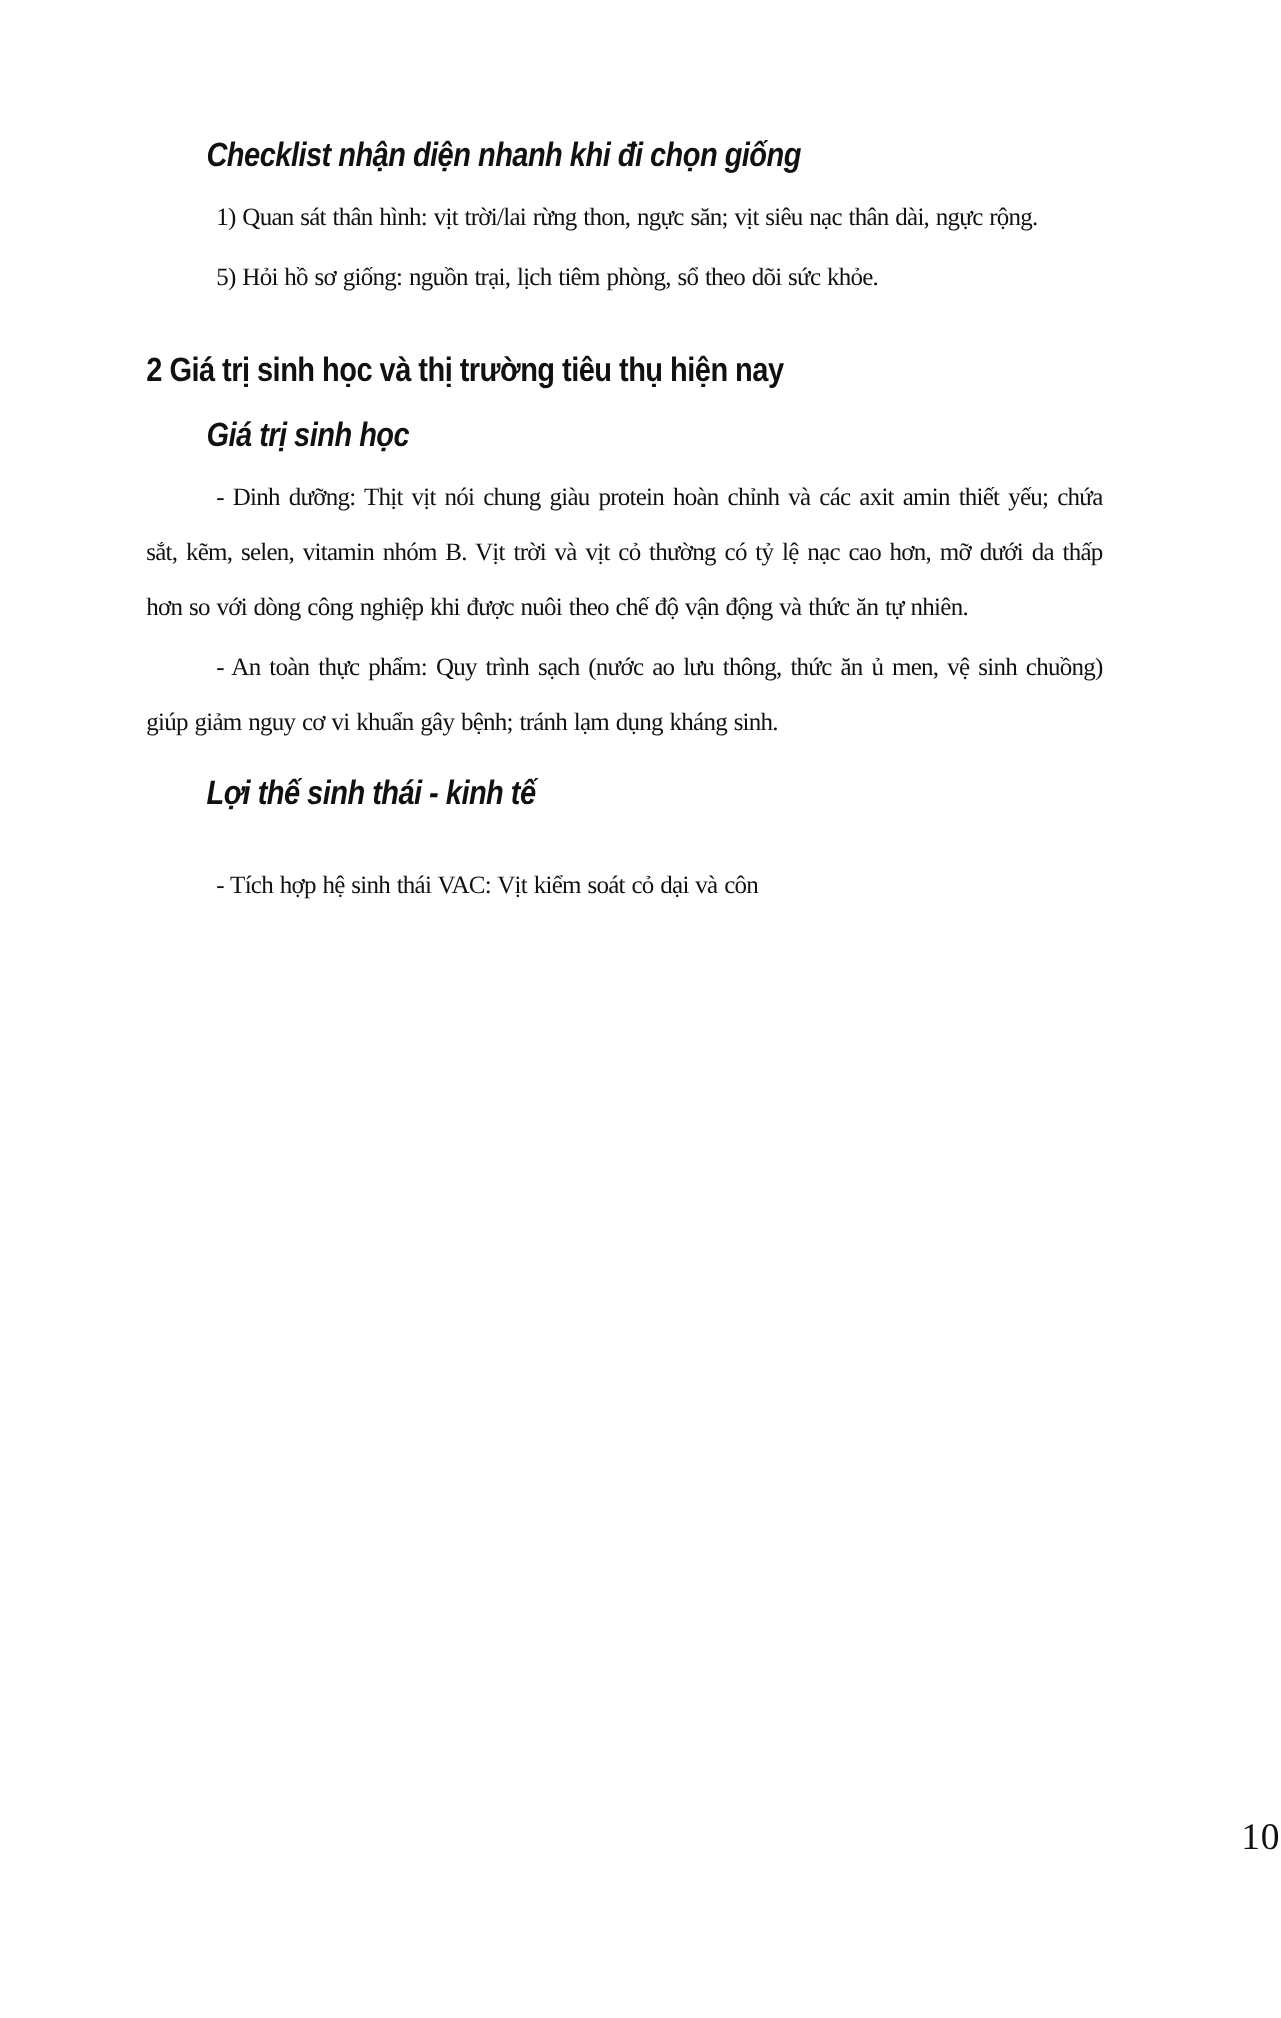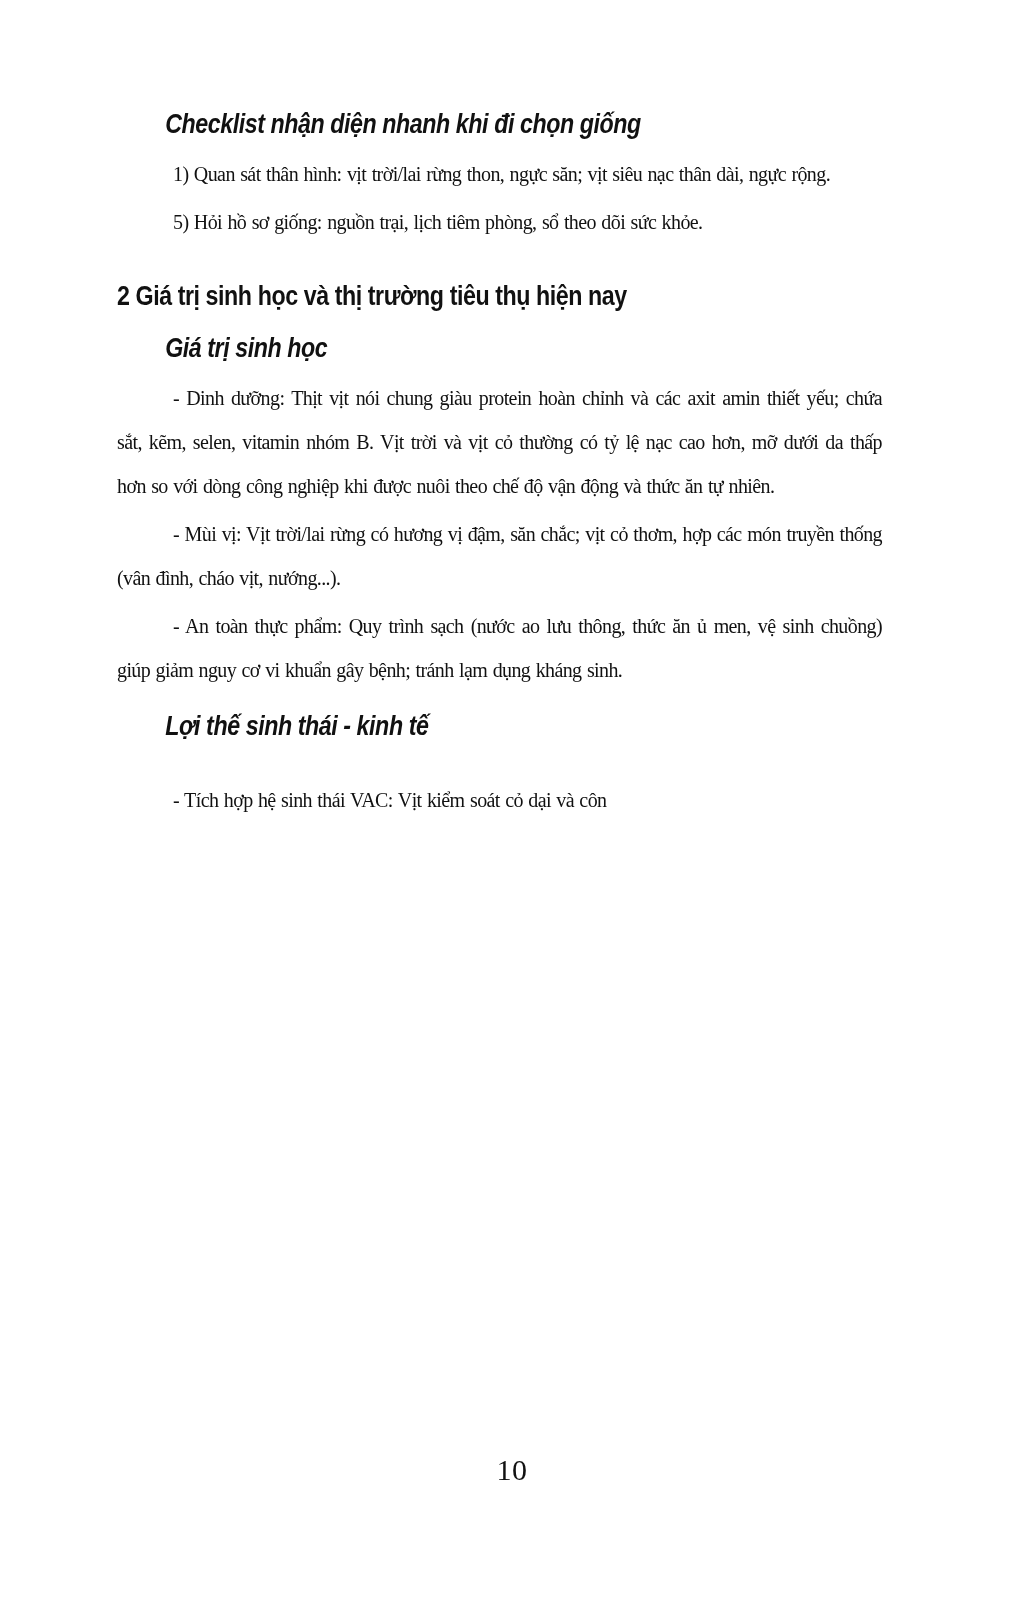--- a/index.html
+++ b/index.html
@@ -55,21 +55,21 @@
       word-spacing: 1px;
     }
     .gap-small { height: 8px; }
     .gap-section { height: 26px; }
     .gap-sub { height: 6px; }
     .page-number {
       position: absolute;
       left: 0;
       width: 1024px;
       top: 1452px;
-      text-align: center;
+      text-align: right;
       font-family: "Liberation Serif", "DejaVu Serif", serif;
       font-size: 30px;
       line-height: 36px;
       letter-spacing: 0.5px;
     }
   </style>
 </head>
 <body>
 
 <div class="page">
@@ -79,21 +79,20 @@
   <p class="para">1) Quan sát thân hình: vịt trời/lai rừng thon, ngực săn; vịt siêu nạc thân dài, ngực rộng.</p>
   <p class="para">5) Hỏi hồ sơ giống: nguồn trại, lịch tiêm phòng, sổ theo dõi sức khỏe.</p>
 
   <div class="gap-section"></div>
   <div class="section-heading">2 Giá trị sinh học và thị trường tiêu thụ hiện nay</div>
   <div class="gap-small"></div>
 
   <div class="subheading">Giá trị sinh học</div>
   <div class="gap-sub"></div>
   <p class="para">- Dinh dưỡng: Thịt vịt nói chung giàu protein hoàn chỉnh và các axit amin thiết yếu; chứa sắt, kẽm, selen, vitamin nhóm B. Vịt trời và vịt cỏ thường có tỷ lệ nạc cao hơn, mỡ dưới da thấp hơn so với dòng công nghiệp khi được nuôi theo chế độ vận động và thức ăn tự nhiên.</p>
-  <p class="para">- Mùi vị: Vịt trời/lai rừng có hương vị đậm, săn chắc; vịt cỏ thơm, hợp các món truyền thống (vân đình, cháo vịt, nướng...).</p>
   <p class="para">- An toàn thực phẩm: Quy trình sạch (nước ao lưu thông, thức ăn ủ men, vệ sinh chuồng) giúp giảm nguy cơ vi khuẩn gây bệnh; tránh lạm dụng kháng sinh.</p>
 
   <div class="gap-small"></div>
   <div class="subheading">Lợi thế sinh thái - kinh tế</div>
   <div class="gap-sub"></div>
   <p class="para" style="text-align:left;margin-top:24px;">- Tích hợp hệ sinh thái VAC: Vịt kiểm soát cỏ dại và côn</p>
 
 </div>
 
 <div class="page-number">10</div>

